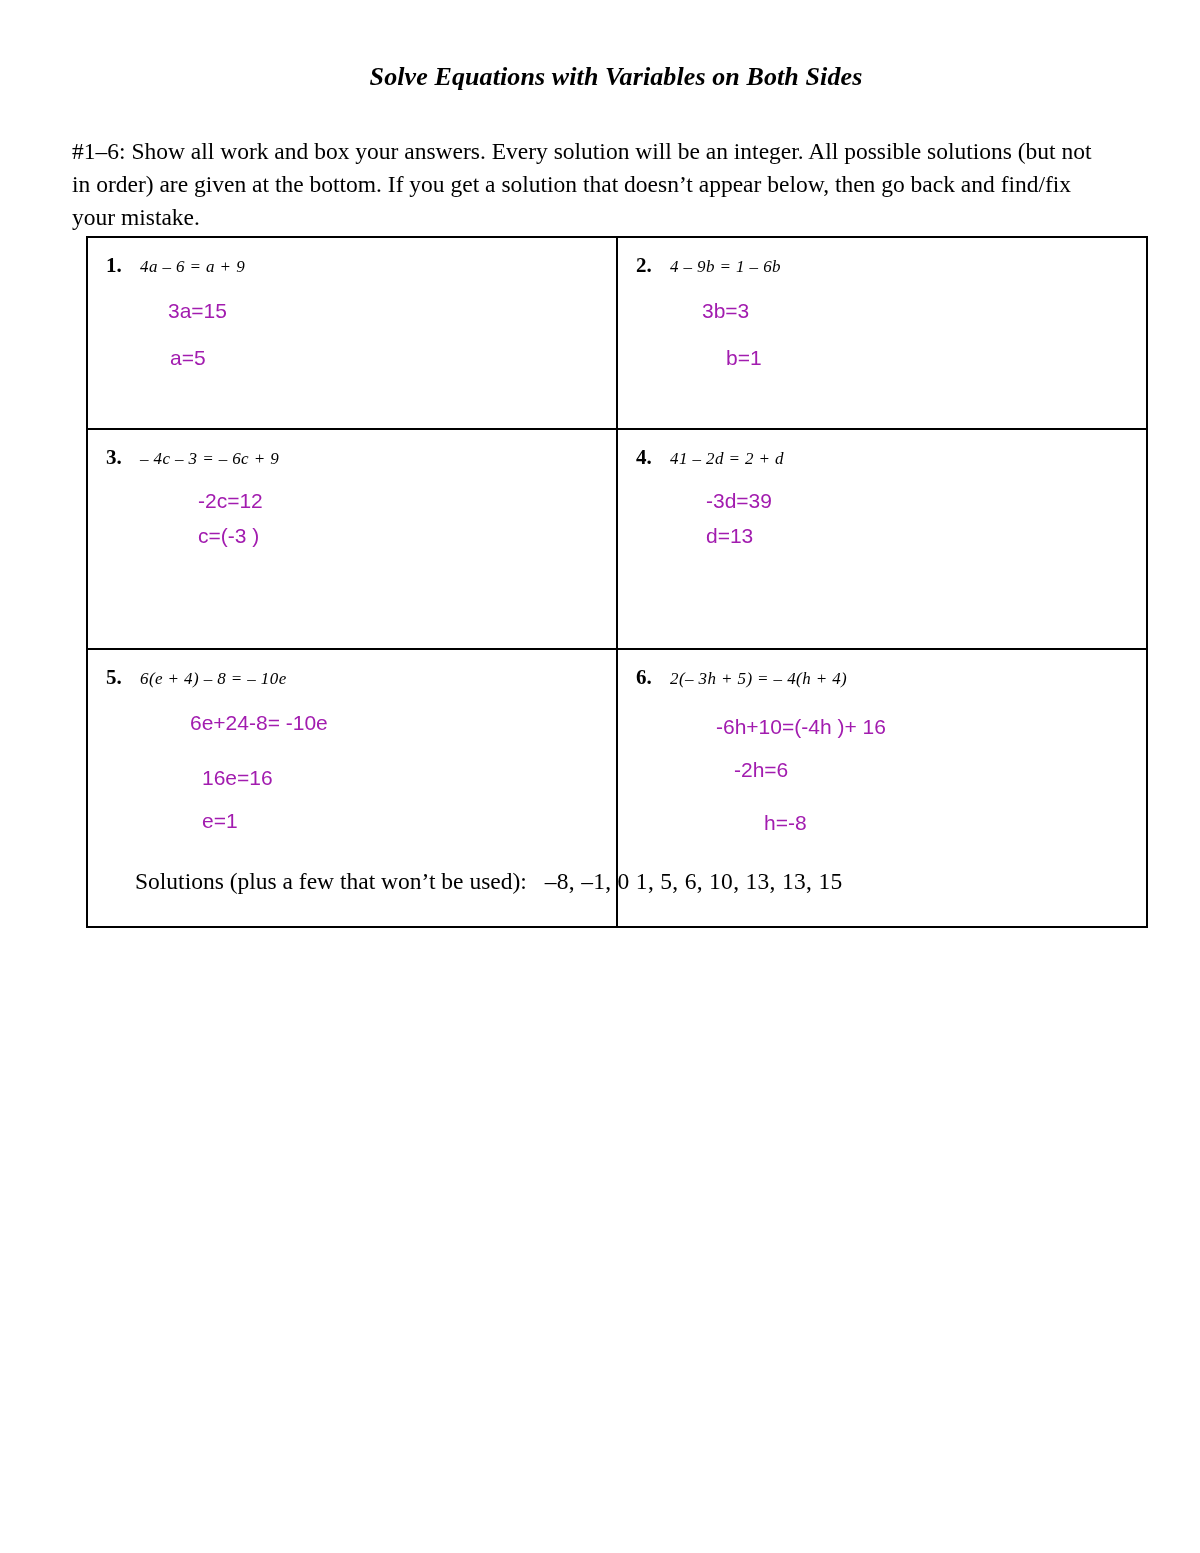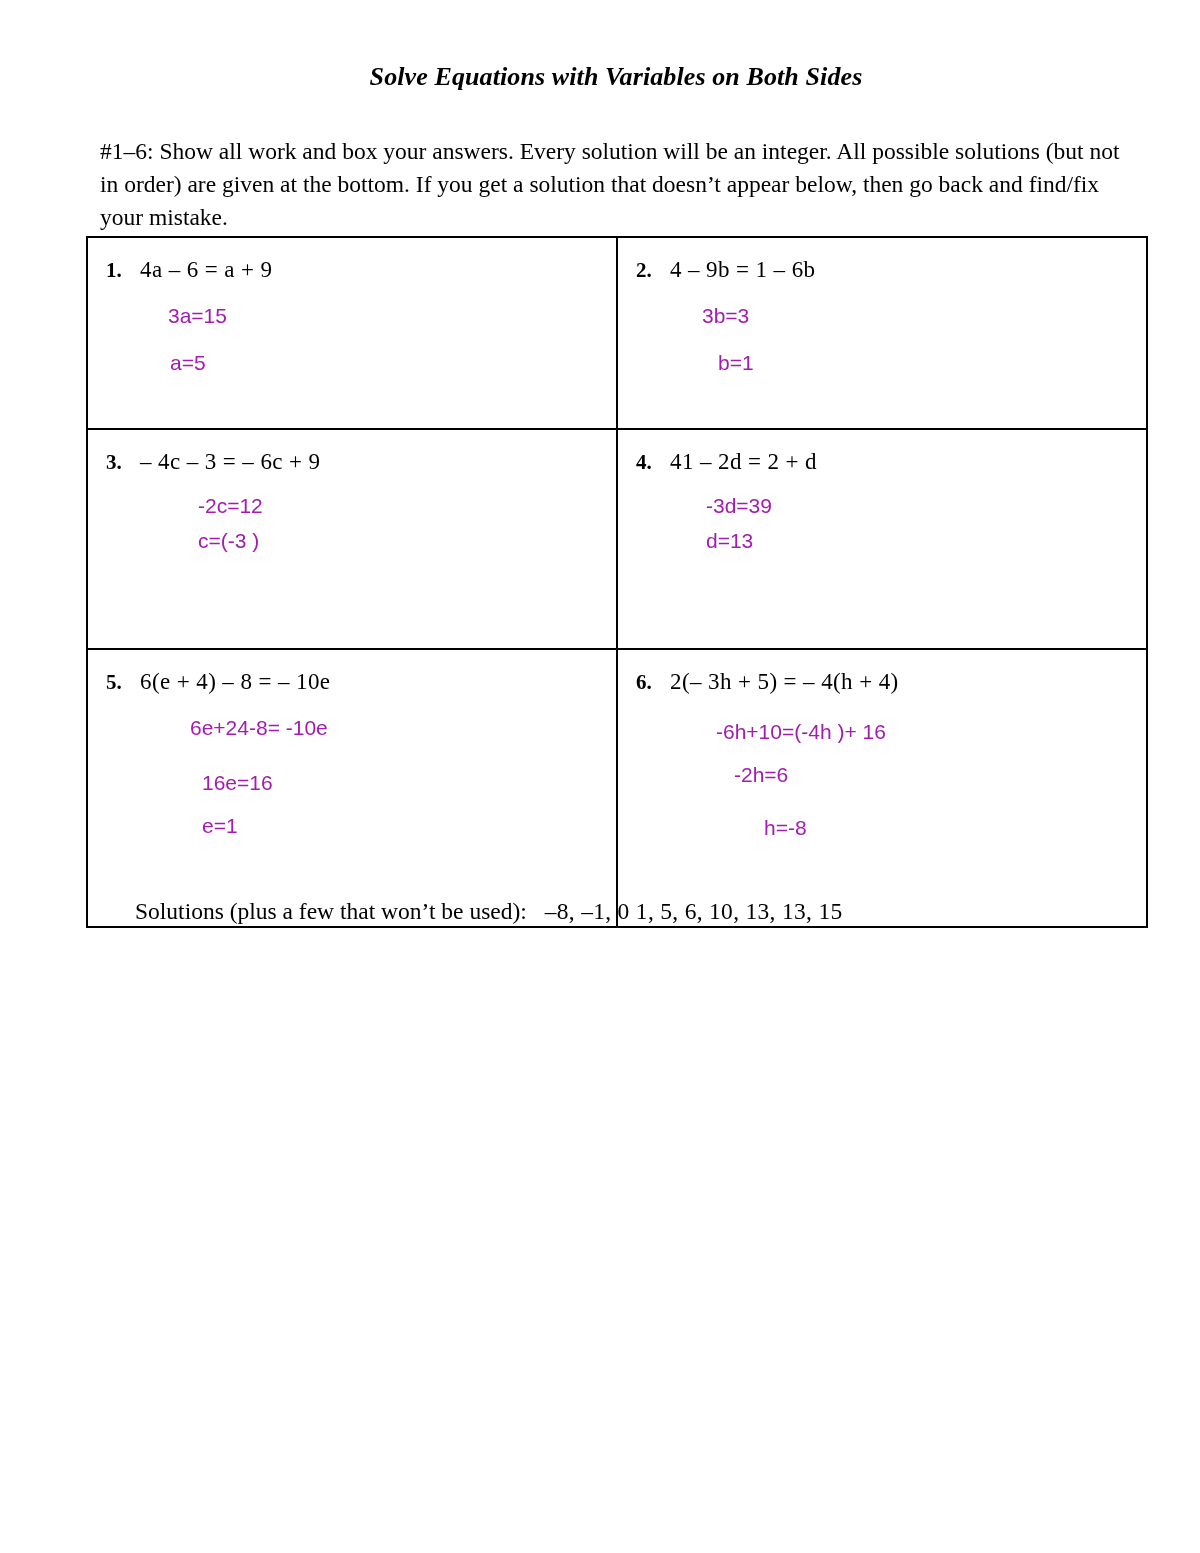--- a/index.html
+++ b/index.html
@@ -35,21 +35,21 @@
     font-weight: bold;
     font-style: italic;
     font-size: 26px;
     letter-spacing: 0.1px;
     white-space: nowrap;
   }
 
   
   .instructions {
     position: absolute;
-    left: 100px;
+    left: 72px;
     top: 135px;
     width: 1032px;
     font-family: "Liberation Serif", serif;
     font-size: 23.5px;
     line-height: 33px;
     text-align: left;
   }
 
   
   .problem-table {
@@ -84,41 +84,42 @@
   }
   .prob-num {
     font-weight: bold;
     font-size: 21px;
     width: 42px;
     flex: 0 0 42px;
     padding-left: 8px;
     box-sizing: border-box;
   }
   .prob-eq {
-    font-size: 23px;
+    font-style: italic;
+    font-size: 17px;
     letter-spacing: 0.4px;
     white-space: nowrap;
     margin-top: 7px;
   }
 
   
   .work {
     font-family: "Liberation Sans", sans-serif;
     font-size: 21px;
     line-height: 1.0;
     color: #a21caf;
     white-space: nowrap;
   }
   .work-line { display: block; }
 
   
   .solutions-line {
     position: absolute;
     left: 135px;
-    top: 898px;
+    top: 868px;
     font-family: "Liberation Serif", serif;
     font-size: 23.5px;
     white-space: nowrap;
   }
   .solutions-values {
     letter-spacing: 0.3px;
   }
 </style>
 </head>
 <body>
@@ -145,21 +146,21 @@
           </div>
         </td>
         <td>
           <div class="cell-inner">
             <div class="prob-line">
               <span class="prob-num">2.</span>
               <span class="prob-eq">4 – 9b = 1 – 6b</span>
             </div>
             <div class="work" style="margin-top:22px; margin-left:74px;">
               <span class="work-line">3b=3</span>
-              <span class="work-line" style="display:block; margin-top:26px; margin-left:16px;">b=1</span>
+              <span class="work-line" style="display:block; margin-top:26px; margin-left:24px;">b=1</span>
             </div>
           </div>
         </td>
       </tr>
 
       <tr class="row-2">
         <td>
           <div class="cell-inner">
             <div class="prob-line">
               <span class="prob-num">3.</span>

